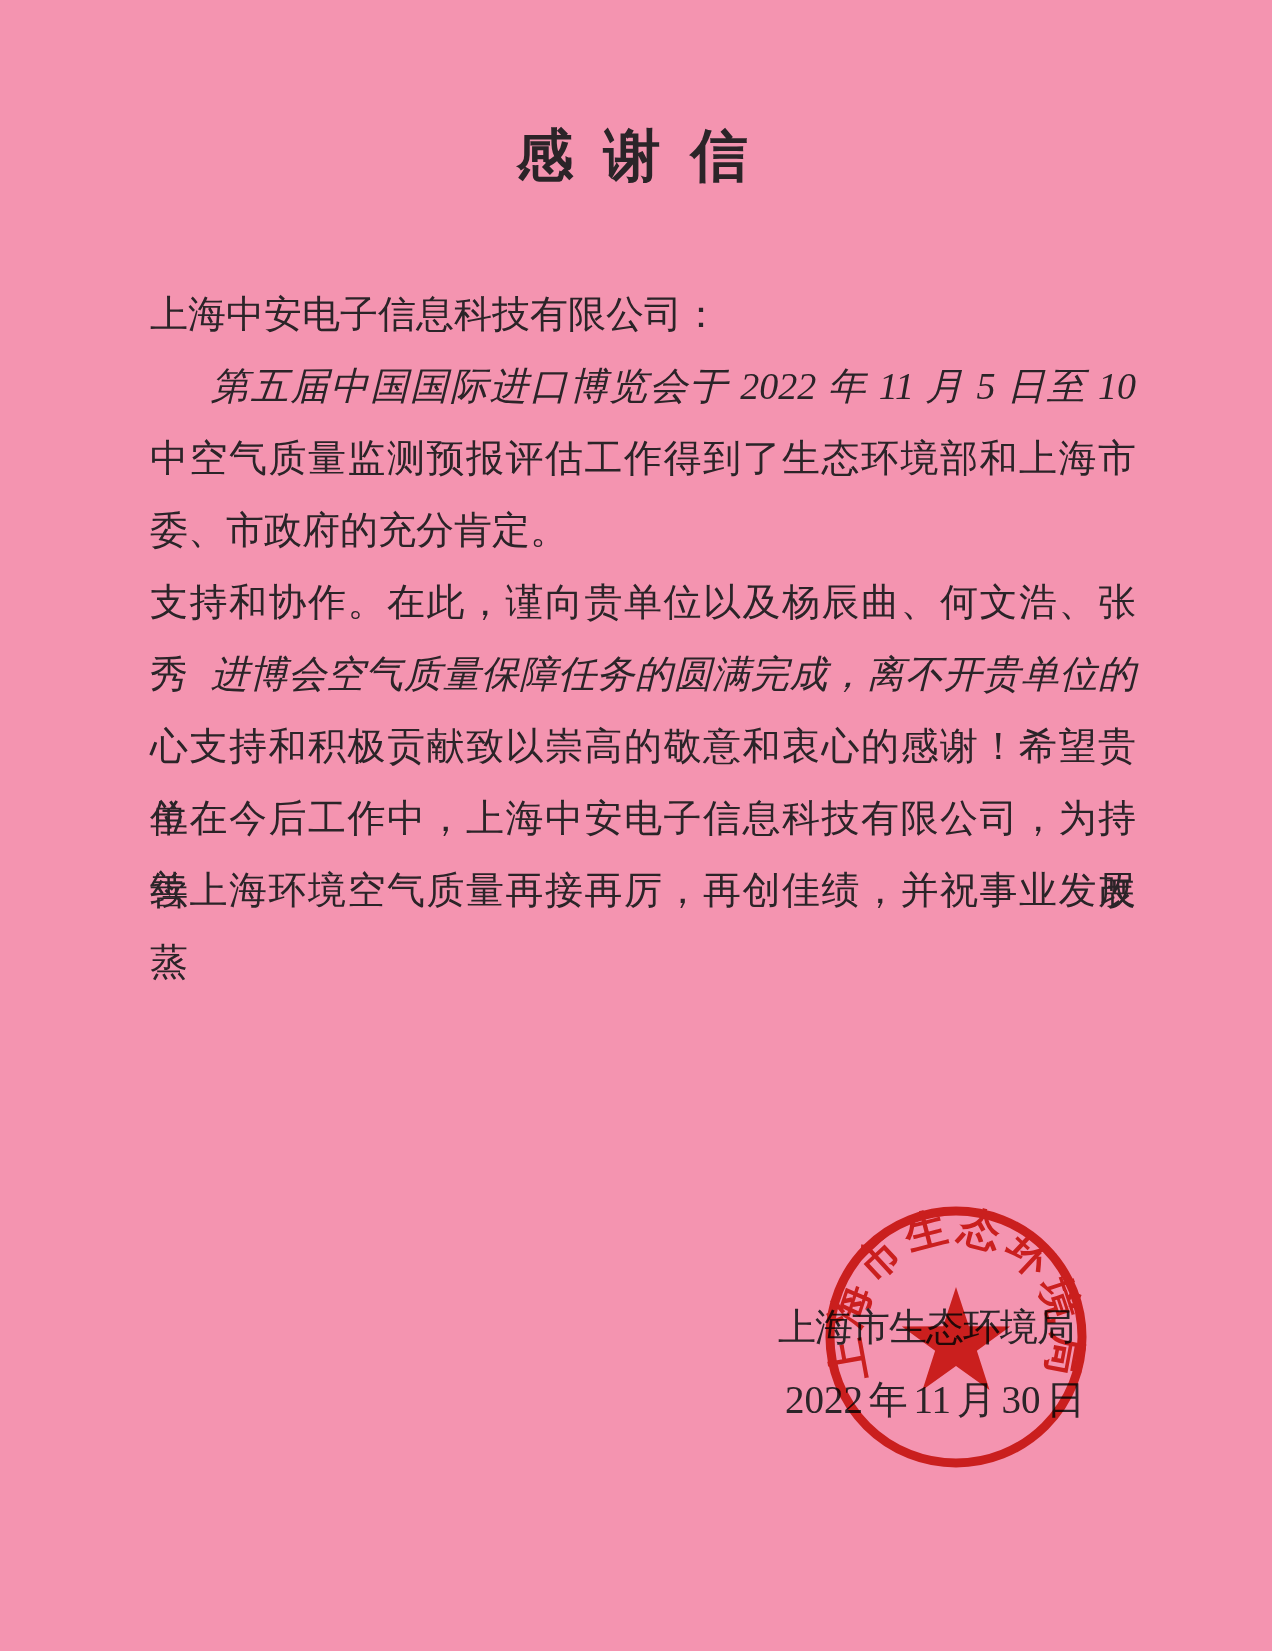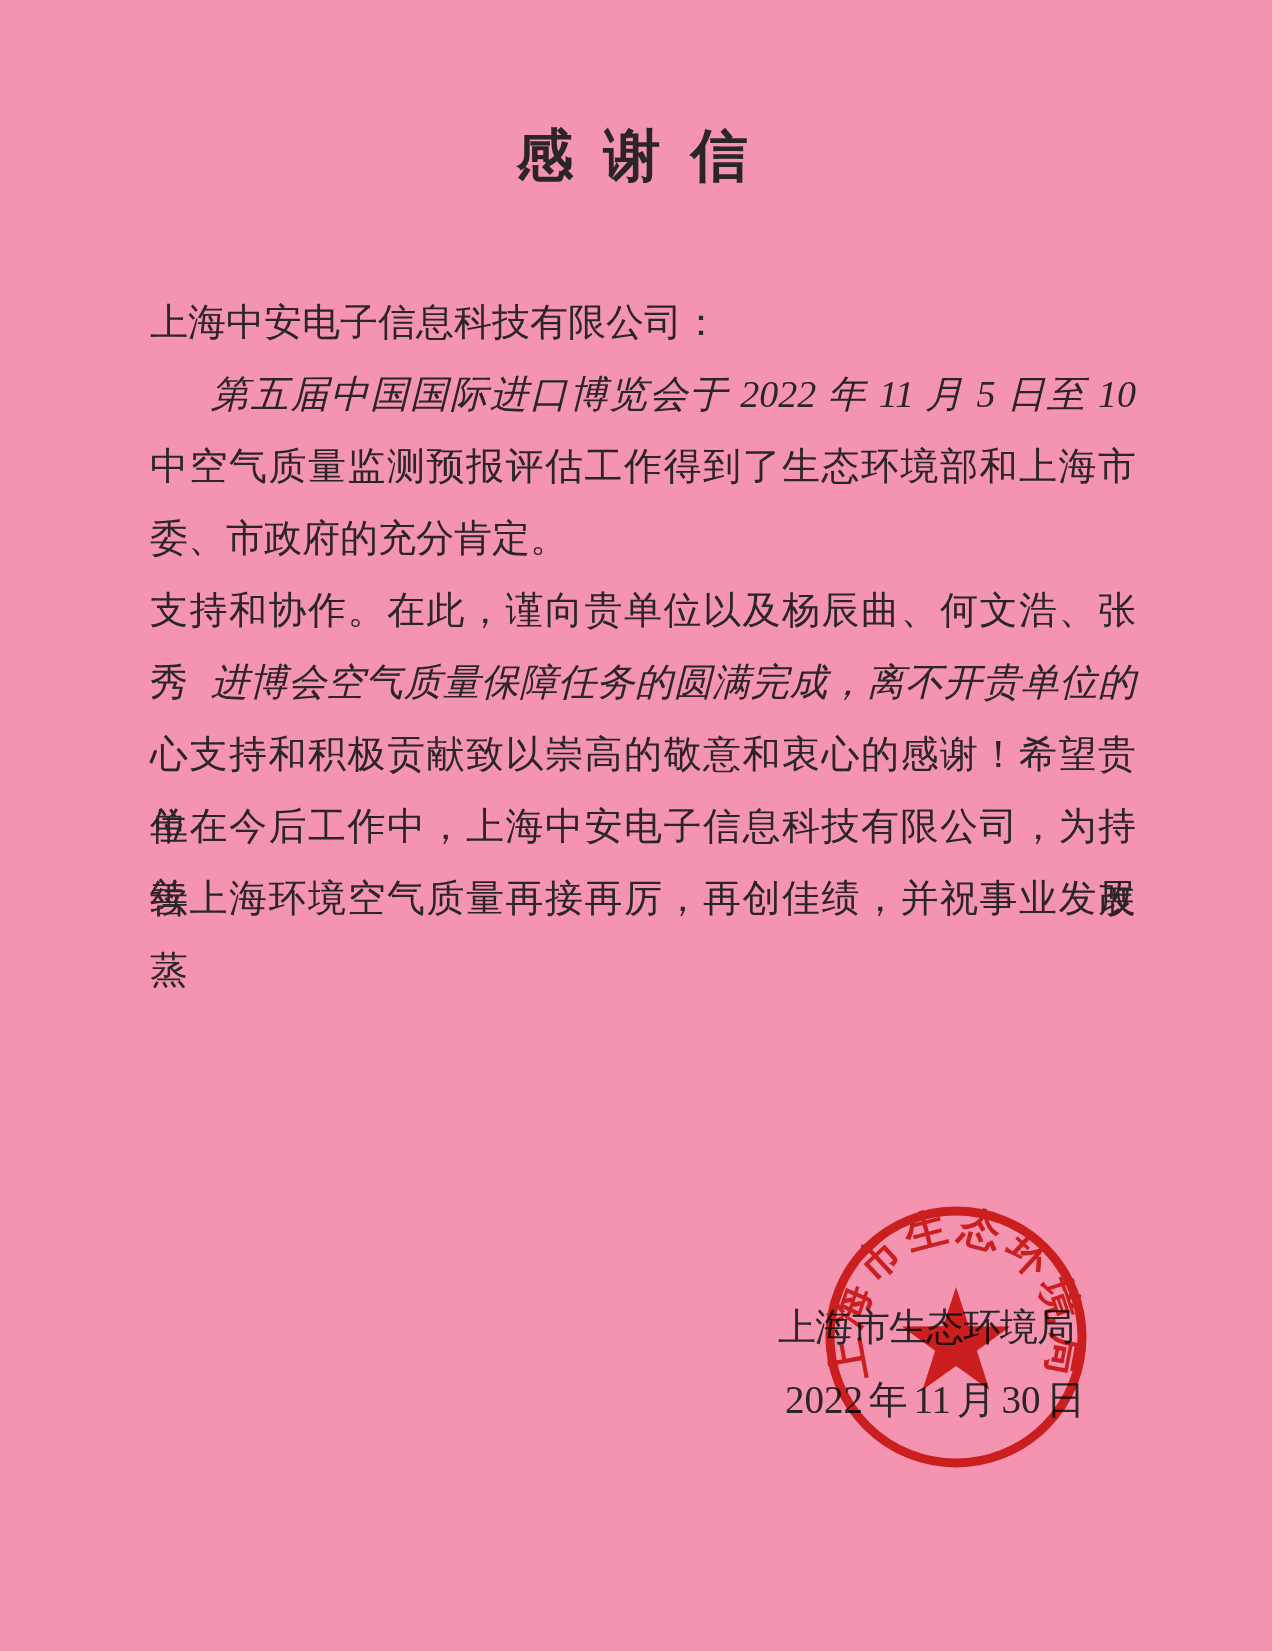--- a/index.html
+++ b/index.html
@@ -22,21 +22,21 @@
     position:absolute;
     top:118px;left:0;width:100%;
     text-align:center;
     font-size:57px;
     font-weight:bold;
     letter-spacing:8px;
     color:var(--ink);
   }
   .letter-body{
     position:absolute;
-    left:150px;top:286px;
+    left:150px;top:278px;
     width:986px;
     font-size:38px;
     line-height:72px;
   }
   .line{height:72px;white-space:nowrap;}
   .line.justify{
     white-space:normal;
     text-align:justify;
     text-align-last:justify;
   }

